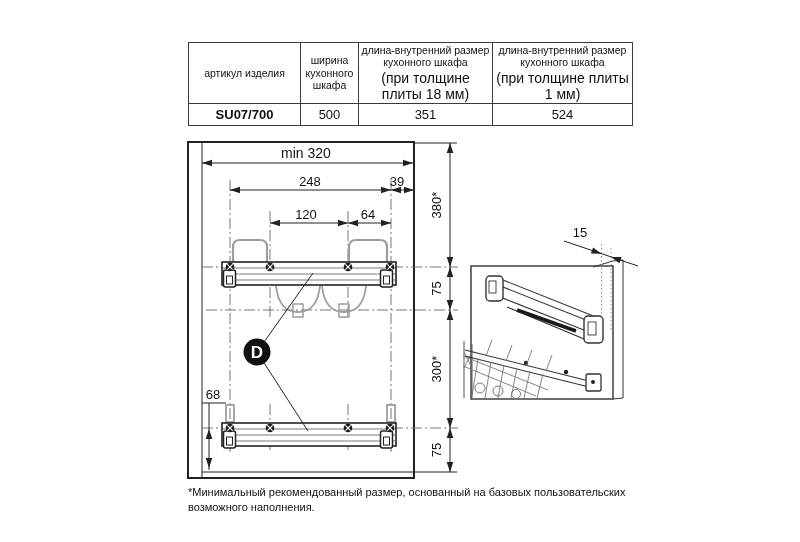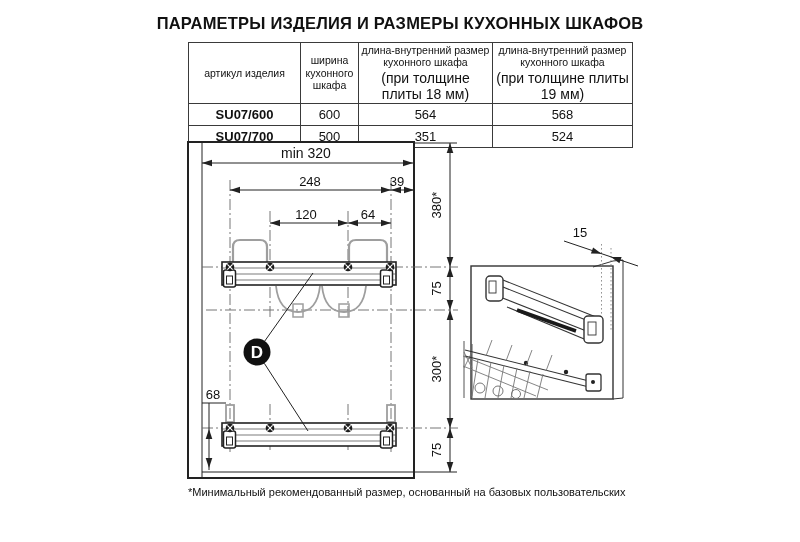--- a/index.html
+++ b/index.html
@@ -21,48 +21,41 @@
   .dbadge{font-family:"Liberation Sans",sans-serif;font-size:17px;font-weight:bold;fill:#ffffff;}
   .footnote{position:absolute;left:188px;top:485px;width:440px;font-size:11px;
             line-height:14.6px;color:#111;}
   .footnote div{white-space:nowrap;}
 </style>
 </head>
 <body>
 
 <div class="page">
 
-  <div class="title">ПАРАМЕТРЫ ИЗДЕЛИЯ И РАЗМЕРЫ КУХОННЫХ ШКАФОВ</div>
 
   <table class="spec">
     <thead>
       <tr>
         <th class="c0">
           <div>артикул изделия</div>
         </th>
         <th class="c1">
           <div>ширина кухонного шкафа</div>
         </th>
         <th class="c2">
           <div>длина-внутренний размер кухонного шкафа</div>
           <div class="note">(при толщине плиты 18 мм)</div>
         </th>
         <th class="c3">
           <div>длина-внутренний размер кухонного шкафа</div>
-          <div class="note">(при толщине плиты 19 мм)</div>
+          <div class="note">(при толщине плиты 1 мм)</div>
         </th>
       </tr>
     </thead>
     <tbody>
-      <tr>
-        <td class="article">SU07/600</td>
-        <td>600</td>
-        <td>564</td>
-        <td>568</td>
-      </tr>
       <tr>
         <td class="article">SU07/700</td>
         <td>500</td>
         <td>351</td>
         <td>524</td>
       </tr>
     </tbody>
   </table>
 
   <svg class="drawing" width="464" height="348" viewBox="182 136 464 348">
@@ -245,15 +238,16 @@
           <circle cx="480" cy="388" r="5"></circle>
             <circle cx="498" cy="391" r="5"></circle>
             <circle cx="516" cy="394" r="4.5"></circle>
         </g>
       </g>
     </g>
   </svg>
 
   <div class="footnote">
     <div>*Минимальный рекомендованный размер, основанный на базовых пользовательских</div>
+    <div>возможного наполнения.</div>
   </div>
 
 </div>
 
 </body></html>

